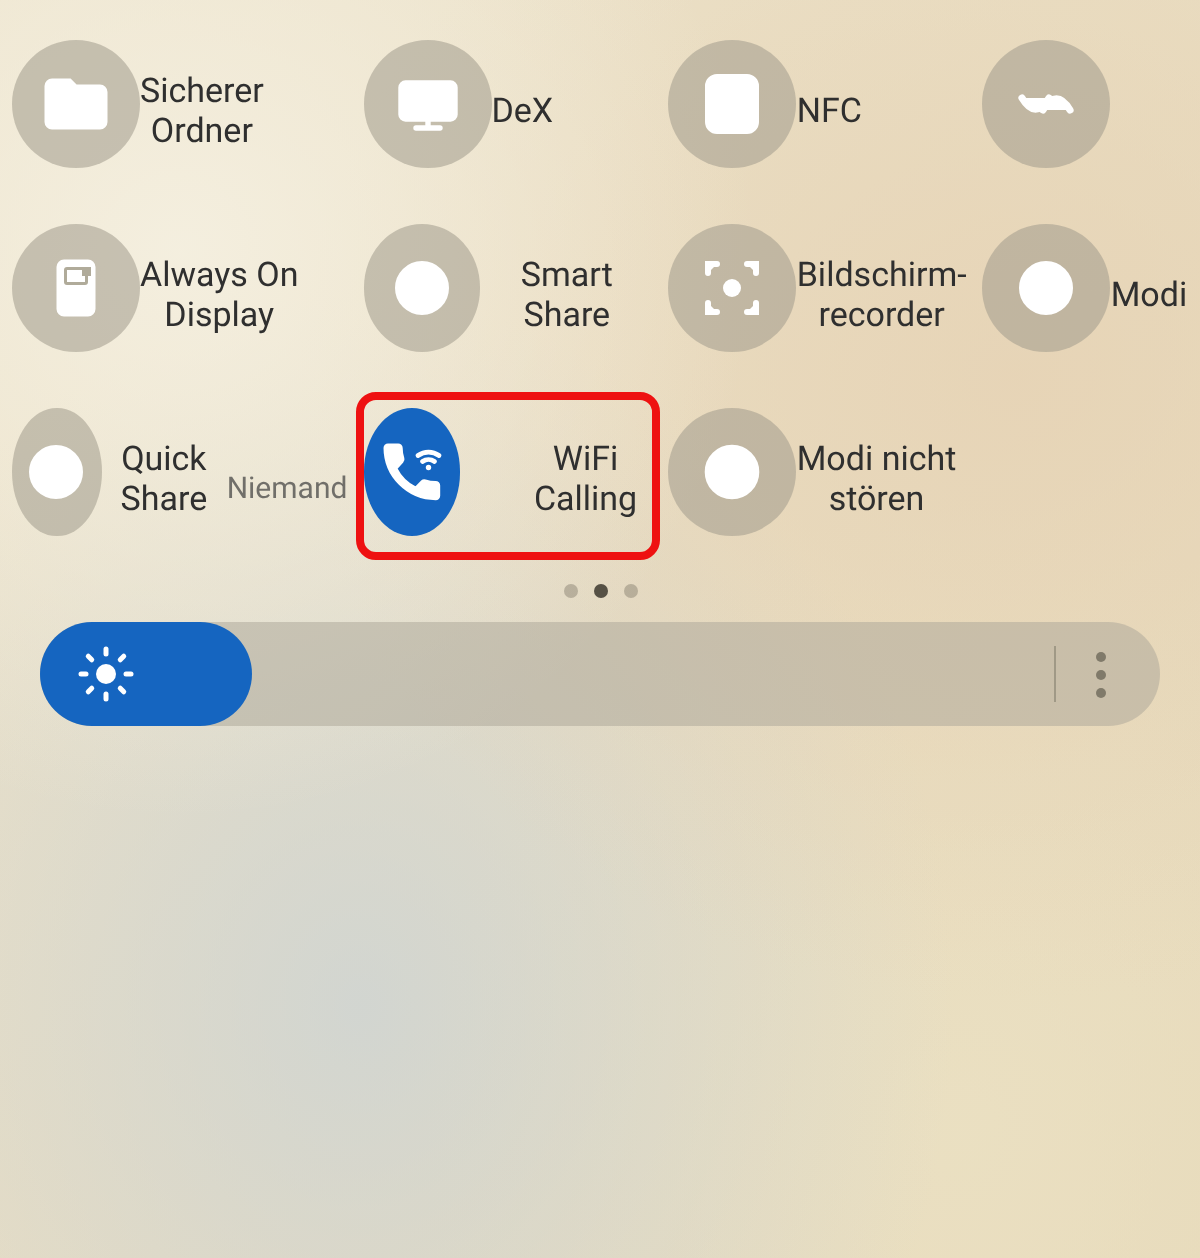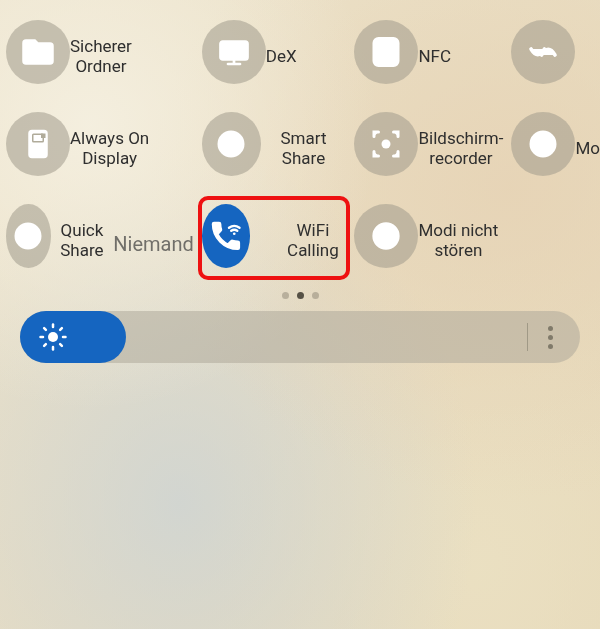--- a/index.html
+++ b/index.html
@@ -53,21 +53,21 @@
   .off svg { fill: #ffffff; stroke: #ffffff; }
   .on  svg { fill: #ffffff; stroke: #ffffff; }
   .label {
     font-size: 17px;
     color: #2f2f2f;
     text-align: center;
     line-height: 1.2;
     white-space: pre-line;
   }
   .sub {
-    font-size: 20px;
+    font-size: 15px;
     color: rgba(60,60,60,0.7);
     text-align: left;
     line-height: 1.2;
     margin-top: 7px;
   }
   .dots {
     display: flex;
     justify-content: center;
     gap: 8px;
     margin: 14px 0 12px;

